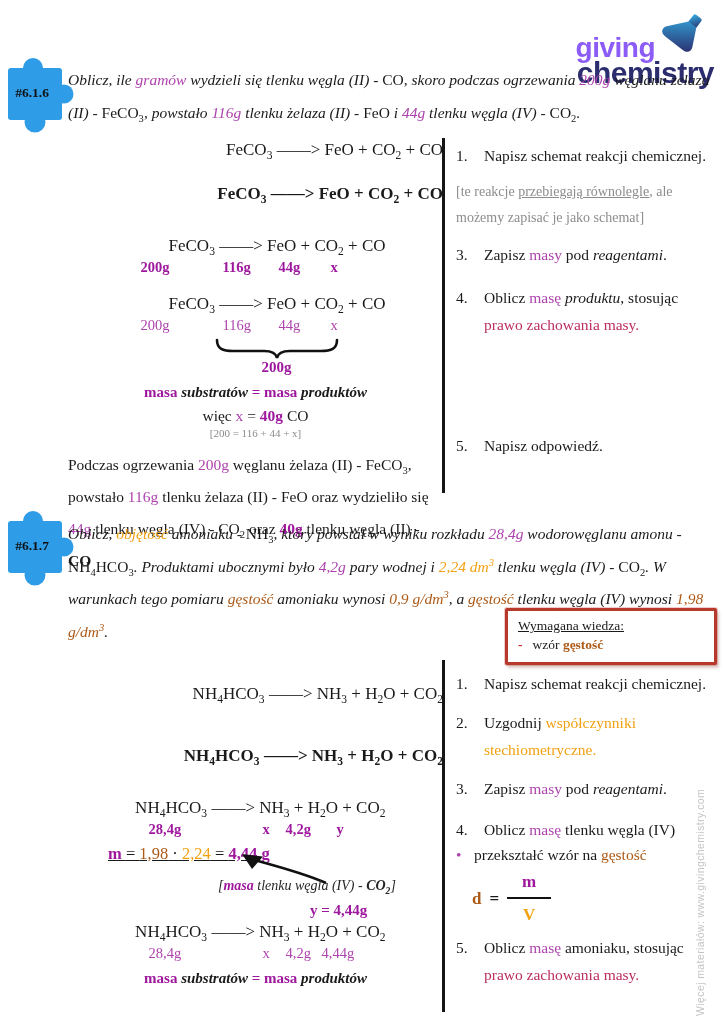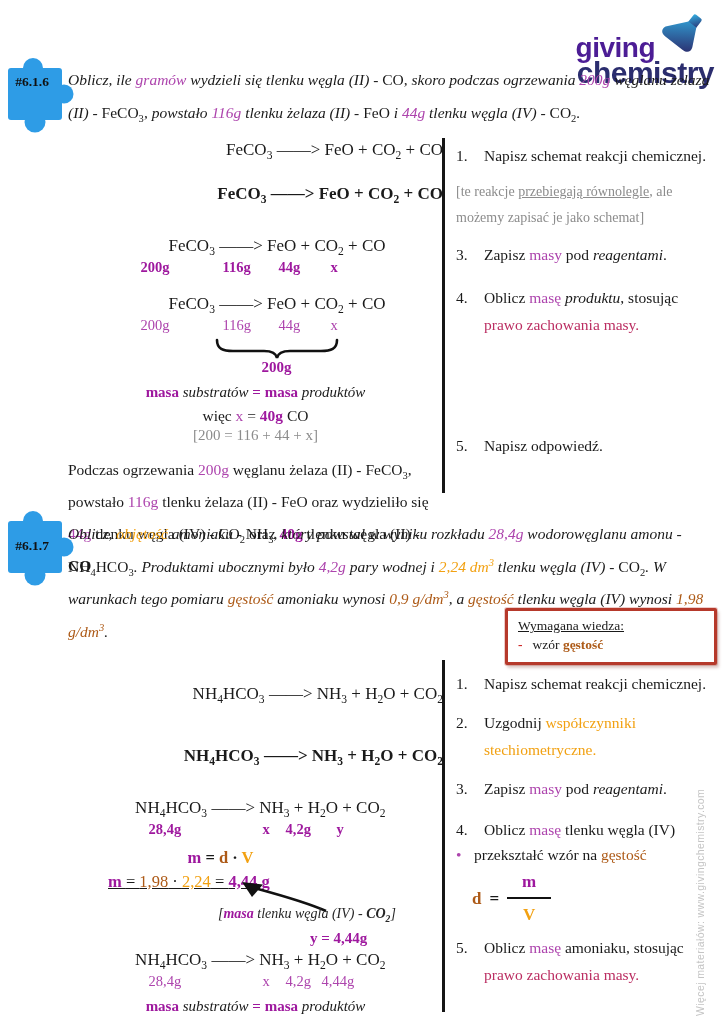--- a/index.html
+++ b/index.html
@@ -3,21 +3,21 @@
 <meta charset="utf-8">
 <style>
   html,body{margin:0;padding:0;background:#fff;}
   .page{position:relative;width:724px;height:1024px;background:#ffffff;overflow:hidden;
         font-family:"Liberation Serif","DejaVu Serif",serif;color:#1a1a1a;}
 
   
   .logo{position:absolute;top:12px;right:10px;text-align:right;
         font-family:"Liberation Sans","DejaVu Sans",sans-serif;font-weight:bold;line-height:1;}
   .logo-top{display:flex;align-items:flex-end;justify-content:flex-end;gap:1px;}
-  .logo-giving{font-size:28px;color:#4c1d95;letter-spacing:-0.5px;}
+  .logo-giving{font-size:28px;color:#8b5cf6;letter-spacing:-0.5px;}
   .logo-chemistry{font-size:30px;color:#2b2d6e;letter-spacing:-0.5px;margin-top:-4px;}
   .flask{margin-bottom:4px;}
 
   
   .puzzle{position:absolute;}
   .puzzle-tag{position:absolute;width:50px;text-align:center;font-weight:bold;font-size:13.5px;color:#111;}
 
   
   .intro{position:absolute;left:68px;width:645px;margin:0;font-size:15.5px;font-style:italic;line-height:32.5px;}
   .intro .up{font-style:normal;}
@@ -33,21 +33,21 @@
   .eqwrap{position:relative;width:260px;margin:0 auto;text-align:center;}
   .massrow{position:relative;height:20px;font-size:14.5px;}
   .massrow span{position:absolute;top:1px;}
   .p1m .m1{left:15px;}  .p1m .m2{left:97px;}  .p1m .m3{left:153px;} .p1m .m4{left:205px;}
   .p2m .m1{left:23px;}  .p2m .m2{left:137px;} .p2m .m3{left:160px;} .p2m .m4{left:211px;} .p2m .m4f{left:196px;}
   .brace{display:block;margin:1px 0 0 88px;}
   .brace-total{margin-left:88px;width:126px;text-align:center;font-size:15px;font-weight:bold;color:#9e189e;}
 
   .lawline{text-align:center;font-size:15px;font-weight:bold;margin-top:8px;}
   .wiec{text-align:center;font-size:15.5px;margin-top:6px;}
-  .small-note{text-align:center;font-size:15px;color:#8c8c8c;margin-top:2px;}
+  .small-note{text-align:center;font-size:11px;color:#8c8c8c;margin-top:2px;}
   .answer{margin:10px 0 0 0;font-size:15.5px;line-height:32px;width:374px;}
 
   
   .fgen{text-align:center;font-size:16.5px;margin:8px 70px 0 0;font-weight:bold;}
   .fcalc{font-size:16.5px;margin:4px 0 0 40px;text-decoration:underline;}
   .annot{position:relative;height:56px;}
   .arrow-svg{position:absolute;left:170px;top:-12px;}
   .mass-label{position:absolute;left:150px;top:14px;font-size:14px;color:#262626;font-style:italic;}
   .y-result{position:absolute;left:242px;top:38px;font-size:15px;font-weight:bold;color:#9e189e;}
 
@@ -76,21 +76,21 @@
   
   .mag{color:#ad44ad;}
   .magb{color:#9e189e;font-weight:bold;}
   .crim{color:#bb2e62;}
   .org{color:#f2a112;}
   .orgb{color:#f2a112;font-weight:bold;}
   .brn{color:#ad5a17;}
   .brnb{color:#ad5a17;font-weight:bold;}
   .it{font-style:italic;}
   .b{font-weight:bold;}
-  .bi{font-weight:normal;font-style:italic;}
+  .bi{font-weight:bold;font-style:italic;}
   .gray{color:#8c8c8c;text-align:right;}
   .u{text-decoration:underline;}
   sub,sup{font-size:68%;line-height:0;}
 </style>
 </head>
 <body>
 
 <div class="page">
 
   <header class="logo">
@@ -111,21 +111,21 @@
     </div>
     <div class="logo-chemistry">chemistry</div>
   </header>
 
   <svg class="puzzle" style="left:6px;top:52px;" width="76" height="88" viewBox="0 0 76 88">
     <circle cx="27" cy="16" r="10" fill="#2e9ce6"></circle>
     <circle cx="58" cy="42" r="9.5" fill="#2e9ce6"></circle>
     <circle cx="29" cy="70" r="10.5" fill="#2e9ce6"></circle>
     <rect x="2" y="16" width="54" height="52" rx="3" fill="#2e9ce6"></rect>
   </svg>
-  <div class="puzzle-tag" style="left:7px;top:74px;">#6.1.6</div>
+  <div class="puzzle-tag" style="left:7px;top:85px;">#6.1.6</div>
 
   <p class="intro" style="top:64px;"><span>Oblicz, ile </span><span class="mag">gramów</span><span> wydzieli się tlenku węgla (II) - </span><span class="up">CO</span><span>, skoro podczas ogrzewania </span><span class="mag">200g</span><span> węglanu żelaza (II) - </span><span class="up">FeCO</span><sub class="up sub">3</sub><span>, powstało </span><span class="mag">116g</span><span> tlenku żelaza (II) - </span><span class="up">FeO</span><span> i </span><span class="mag">44g</span><span> tlenku węgla (IV) - </span><span class="up">CO</span><sub class="up sub">2</sub><span>.</span></p>
 
   <div class="leftcol" style="top:136px;">
     <div class="eq" style="margin-top:2px;"><span>FeCO</span><sub class="sub">3</sub><span> ——&gt; FeO + CO</span><sub class="sub">2</sub><span> + CO</span></div>
 
     <div class="eq b" style="margin-top:20px;"><span>FeCO</span><sub class="sub">3</sub><span> ——&gt; FeO + CO</span><sub class="sub">2</sub><span> + CO</span></div>
 
     <div class="eqwrap p1m" style="margin-top:28px;">
       <div class="eq"><span>FeCO</span><sub class="sub">3</sub><span> ——&gt; FeO + CO</span><sub class="sub">2</sub><span> + CO</span></div>
@@ -205,21 +205,20 @@
     <div class="eqwrap p2m" style="margin-top:28px;">
       <div class="eq"><span>NH</span><sub class="sub">4</sub><span>HCO</span><sub class="sub">3</sub><span> ——&gt; NH</span><sub class="sub">3</sub><span> + H</span><sub class="sub">2</sub><span>O + CO</span><sub class="sub">2</sub></div>
       <div class="massrow magb">
         <span class="m1">28,4g</span>
         <span class="m2">x</span>
         <span class="m3">4,2g</span>
         <span class="m4">y</span>
       </div>
     </div>
 
-    <div class="fgen"><span class="magb">m </span><span class="b">= </span><span class="brnb">d</span><span class="b"> · </span><span class="orgb">V</span></div>
     <div class="fcalc"><span class="magb">m </span><span>= </span><span class="brn">1,98</span><span> · </span><span class="org">2,24</span><span> = </span><span class="magb">4,44 g</span></div>
 
     <div class="annot">
       <svg class="arrow-svg" width="92" height="34" viewBox="0 0 92 34">
         <path d="M88,31 C70,23 42,15 20,9" fill="none" stroke="#111" stroke-width="2.6"></path>
         <polygon points="4,2 25,4.5 14,17" fill="#111"></polygon>
       </svg>
       <div class="mass-label"><span>[</span><span class="magb">masa</span><span> tlenku węgla (IV) - </span><span class="b">CO</span><sub class="b sub">2</sub><span>]</span></div>
       <div class="y-result"><span class="magb">y = 4,44g</span></div>
     </div>

